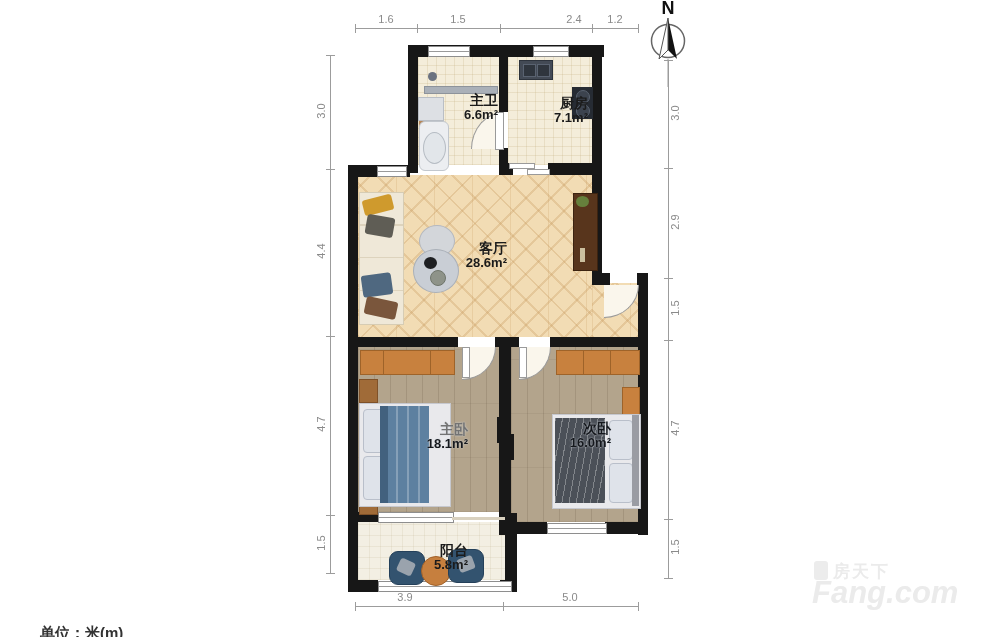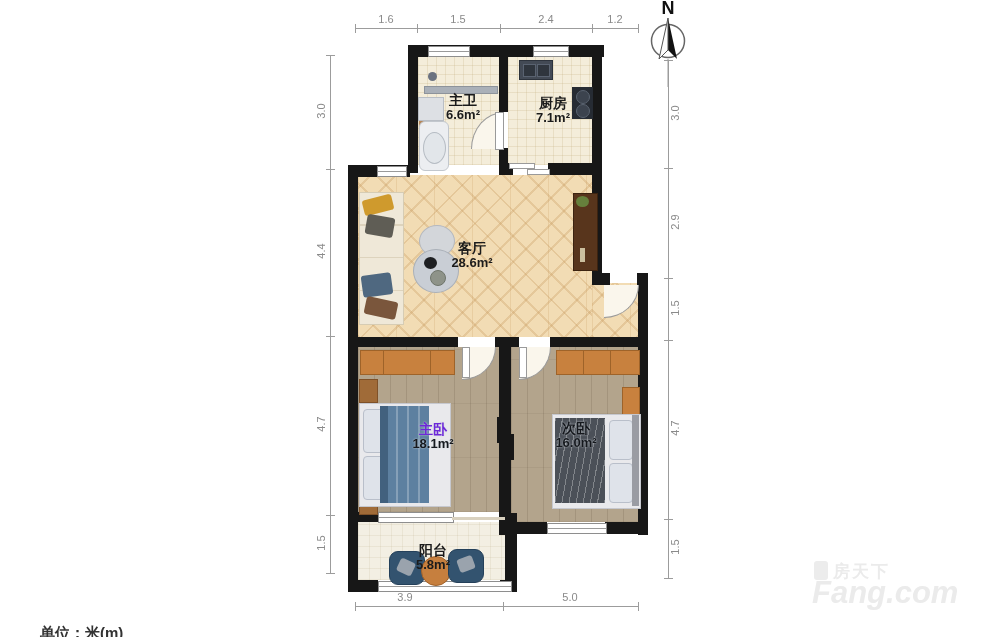--- a/index.html
+++ b/index.html
@@ -19,21 +19,21 @@
   .floor-wood{position:absolute;background-color:#b3a48c;
      background-image:repeating-linear-gradient(90deg,rgba(80,64,44,.16) 0 1px,transparent 1px 16px),
                       repeating-linear-gradient(0deg,rgba(80,64,44,.08) 0 1px,transparent 1px 54px);}
   .floor-balcony{position:absolute;background-color:#f3efe3;
      background-image:repeating-linear-gradient(0deg,rgba(180,165,125,.15) 0 1px,transparent 1px 11px),
                       repeating-linear-gradient(90deg,rgba(180,165,125,.15) 0 1px,transparent 1px 11px);}
   .door-arc{position:absolute;background:#faf6ec;}
   .arc-tl{border-top-left-radius:100% 100%;border-top:1px solid #9a9a9a;border-left:1px solid #9a9a9a;}
   .arc-br{border-bottom-right-radius:100% 100%;border-bottom:1px solid #9a9a9a;border-right:1px solid #9a9a9a;}
   .door-leaf{position:absolute;background:#fff;border:1px solid #9a9a9a;}
-  .room-label{position:absolute;text-align:center;color:#1b1b1b;line-height:1.1;}
+  .room-label{position:absolute;text-align:right;color:#1b1b1b;line-height:1.1;}
   .room-label .nm{font-size:14px;font-weight:700;display:block;}
   .room-label .ar{font-size:13px;font-weight:600;display:block;}
   .dim-line{position:absolute;background:#9c9c9c;}
   .tick-v{position:absolute;width:1px;height:9px;background:#9c9c9c;}
   .tick-h{position:absolute;width:9px;height:1px;background:#9c9c9c;}
   .dim-label{position:absolute;width:26px;text-align:center;font-size:11px;color:#8a8a8a;}
   .dim-label.rot{transform:rotate(-90deg);}
   .furn{position:absolute;}
   .pillow{position:absolute;border-radius:3px;}
   .watermark{color:#ebebeb;position:absolute;font-weight:700;}
@@ -168,41 +168,41 @@
   </div>
   <div class="room-label" style="left:518px;top:96px;width:70px;">
     <span class="nm">厨房</span>
     <span class="ar">7.1m²</span>
   </div>
   <div class="room-label" style="left:437px;top:241px;width:70px;">
     <span class="nm">客厅</span>
     <span class="ar">28.6m²</span>
   </div>
   <div class="room-label" style="left:398px;top:422px;width:70px;color:#20242a;">
-    <span class="nm" style="color:#6d28d9;text-shadow:0 0 2px #cfd5dc;">主卧</span>
+    <span class="nm" style="color:#737373;text-shadow:0 0 2px #cfd5dc;">主卧</span>
     <span class="ar" style="color:#15181d;text-shadow:0 0 2px #cfd5dc;">18.1m²</span>
   </div>
   <div class="room-label" style="left:541px;top:421px;width:70px;">
     <span class="nm" style="color:#15181d;text-shadow:0 0 2px #cfd5dc;">次卧</span>
     <span class="ar" style="color:#15181d;text-shadow:0 0 2px #cfd5dc;">16.0m²</span>
   </div>
   <div class="room-label" style="left:398px;top:543px;width:70px;">
     <span class="nm">阳台</span>
     <span class="ar">5.8m²</span>
   </div>
 
   <div class="dim-line" style="left:355px;top:28px;width:283px;height:1px;"></div>
   <div class="tick-v" style="left:355px;top:24px;"></div>
   <div class="tick-v" style="left:417px;top:24px;"></div>
   <div class="tick-v" style="left:500px;top:24px;"></div>
   <div class="tick-v" style="left:592px;top:24px;"></div>
   <div class="tick-v" style="left:638px;top:24px;"></div>
   <span class="dim-label" style="left:373px;top:13px;">1.6</span>
   <span class="dim-label" style="left:445px;top:13px;">1.5</span>
-  <span class="dim-label" style="left:533px;top:13px;">2.4</span>
+  <span class="dim-label" style="left:561px;top:13px;">2.4</span>
   <span class="dim-label" style="left:602px;top:13px;">1.2</span>
 
   <div class="dim-line" style="left:355px;top:606px;width:283px;height:1px;"></div>
   <div class="tick-v" style="left:355px;top:602px;"></div>
   <div class="tick-v" style="left:503px;top:602px;"></div>
   <div class="tick-v" style="left:638px;top:602px;"></div>
   <span class="dim-label" style="left:392px;top:591px;">3.9</span>
   <span class="dim-label" style="left:557px;top:591px;">5.0</span>
 
   <div class="dim-line" style="left:330px;top:55px;width:1px;height:518px;"></div>

